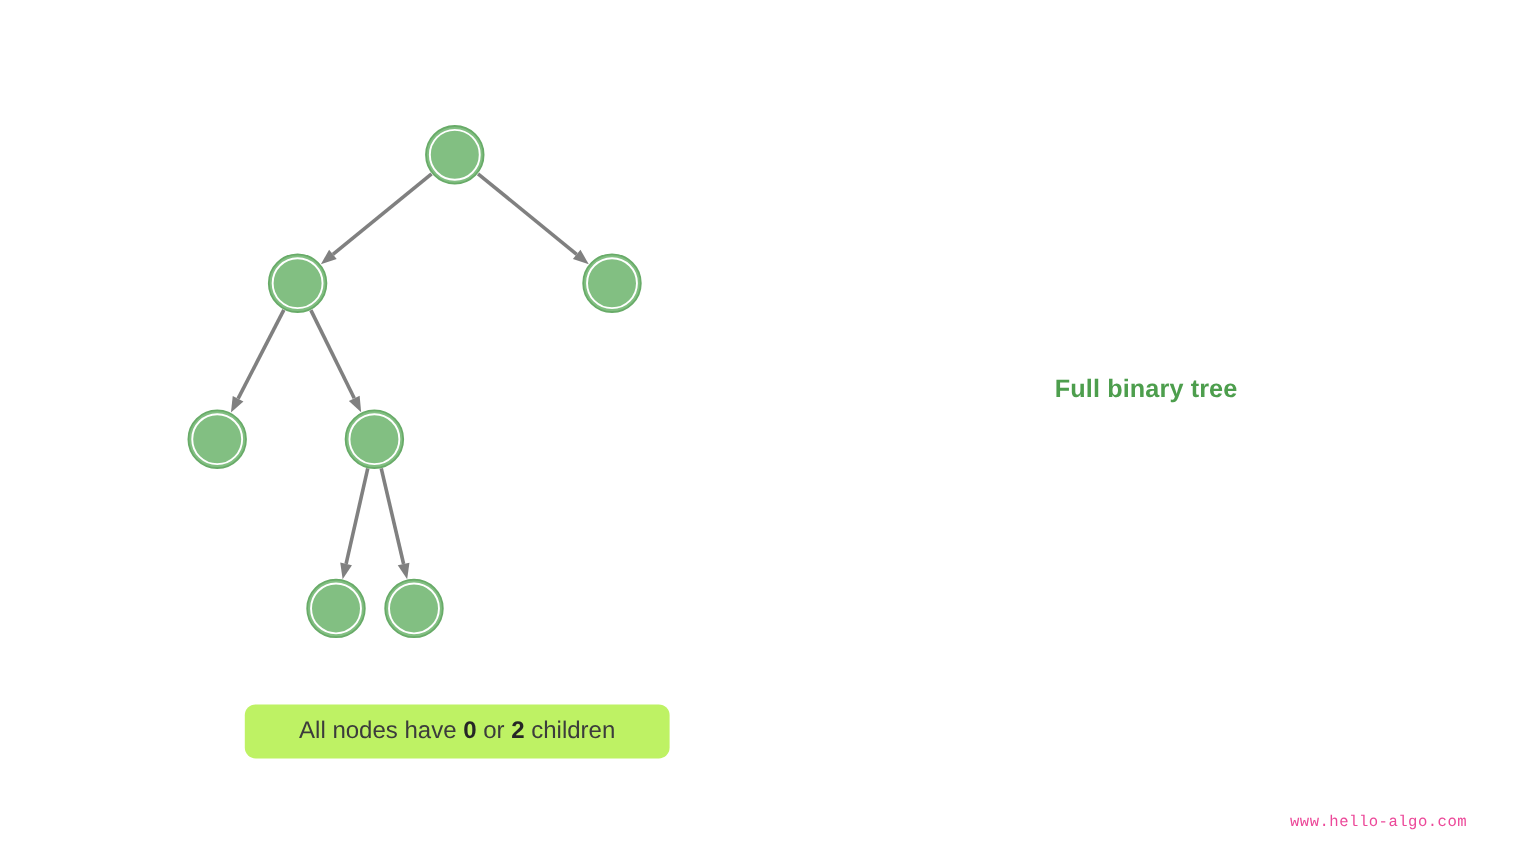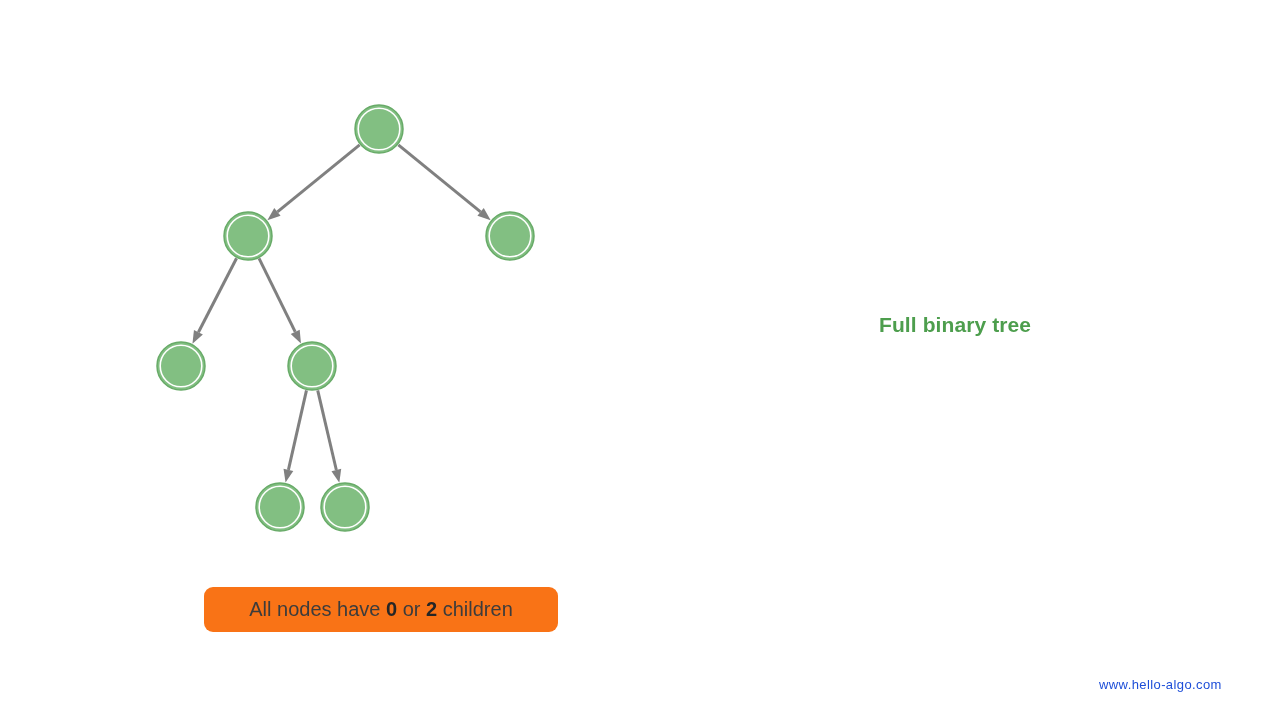--- a/index.html
+++ b/index.html
@@ -61,45 +61,45 @@
     margin-top: 11px;
   }
 
   
   .caption-box {
     position: absolute;
     left: 204px;
     top: 587px;
     width: 354px;
     height: 45px;
-    background: #f97316;
+    background: #bef264;
     border-radius: 9px;
     display: flex;
     align-items: center;
     justify-content: center;
     box-sizing: border-box;
   }
   .caption-text {
     font-size: 20px;
     color: #3c3c3c;
     white-space: nowrap;
   }
   .caption-text b {
     font-weight: bold;
     color: #262626;
   }
 
   
   .watermark {
     position: absolute;
-    left: 1099px;
+    left: 1075px;
     top: 677px;
-    font-family: Liberation Sans, sans-serif;
+    font-family: Liberation Mono, monospace;
     font-size: 13px;
-    color: #1d4ed8;
+    color: #ec4899;
     letter-spacing: 0.4px;
     white-space: nowrap;
   }
 </style>
 </head>
 <body>
 
 <svg id="diagram-canvas" viewBox="0 0 1280 720" xmlns="http://www.w3.org/2000/svg">
   <g id="edge-layer">
       <line x1="359.64" y1="144.81" x2="277.43" y2="211.96" class="tree-edge"></line>

